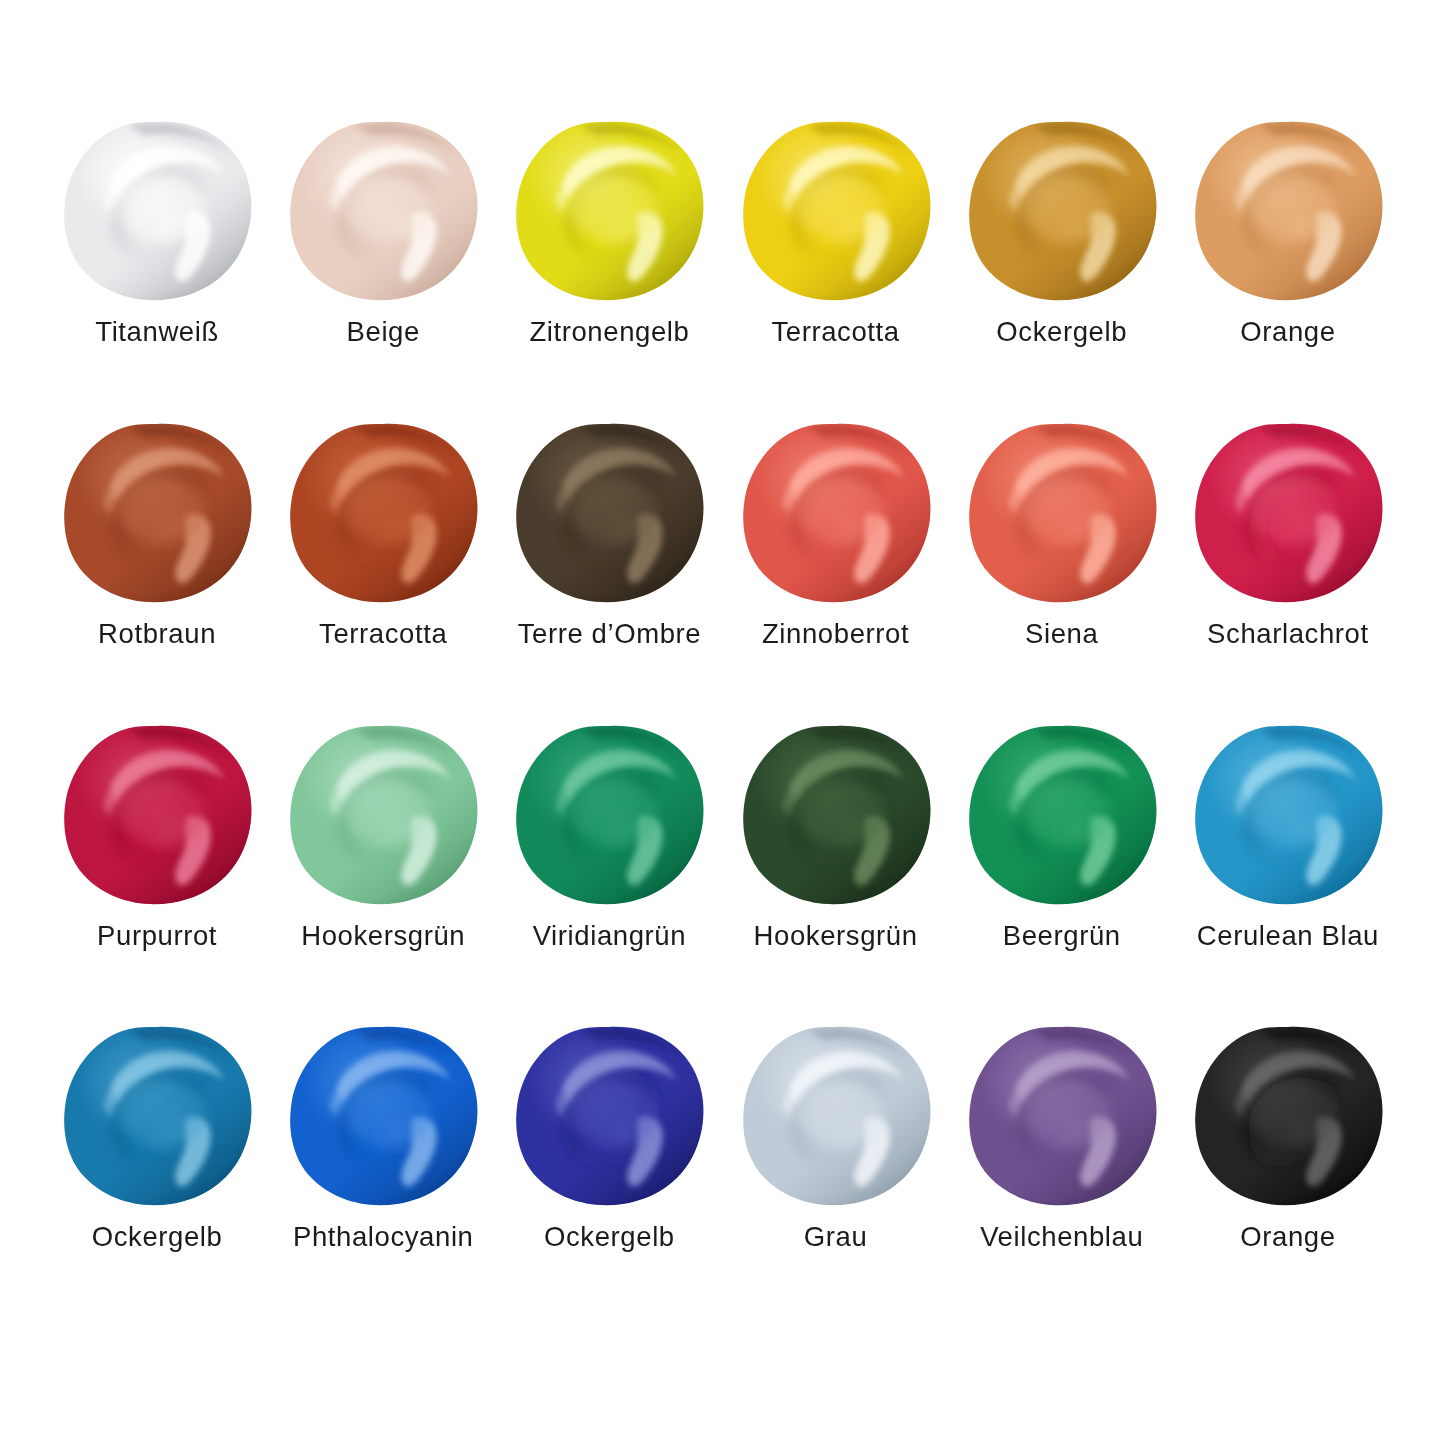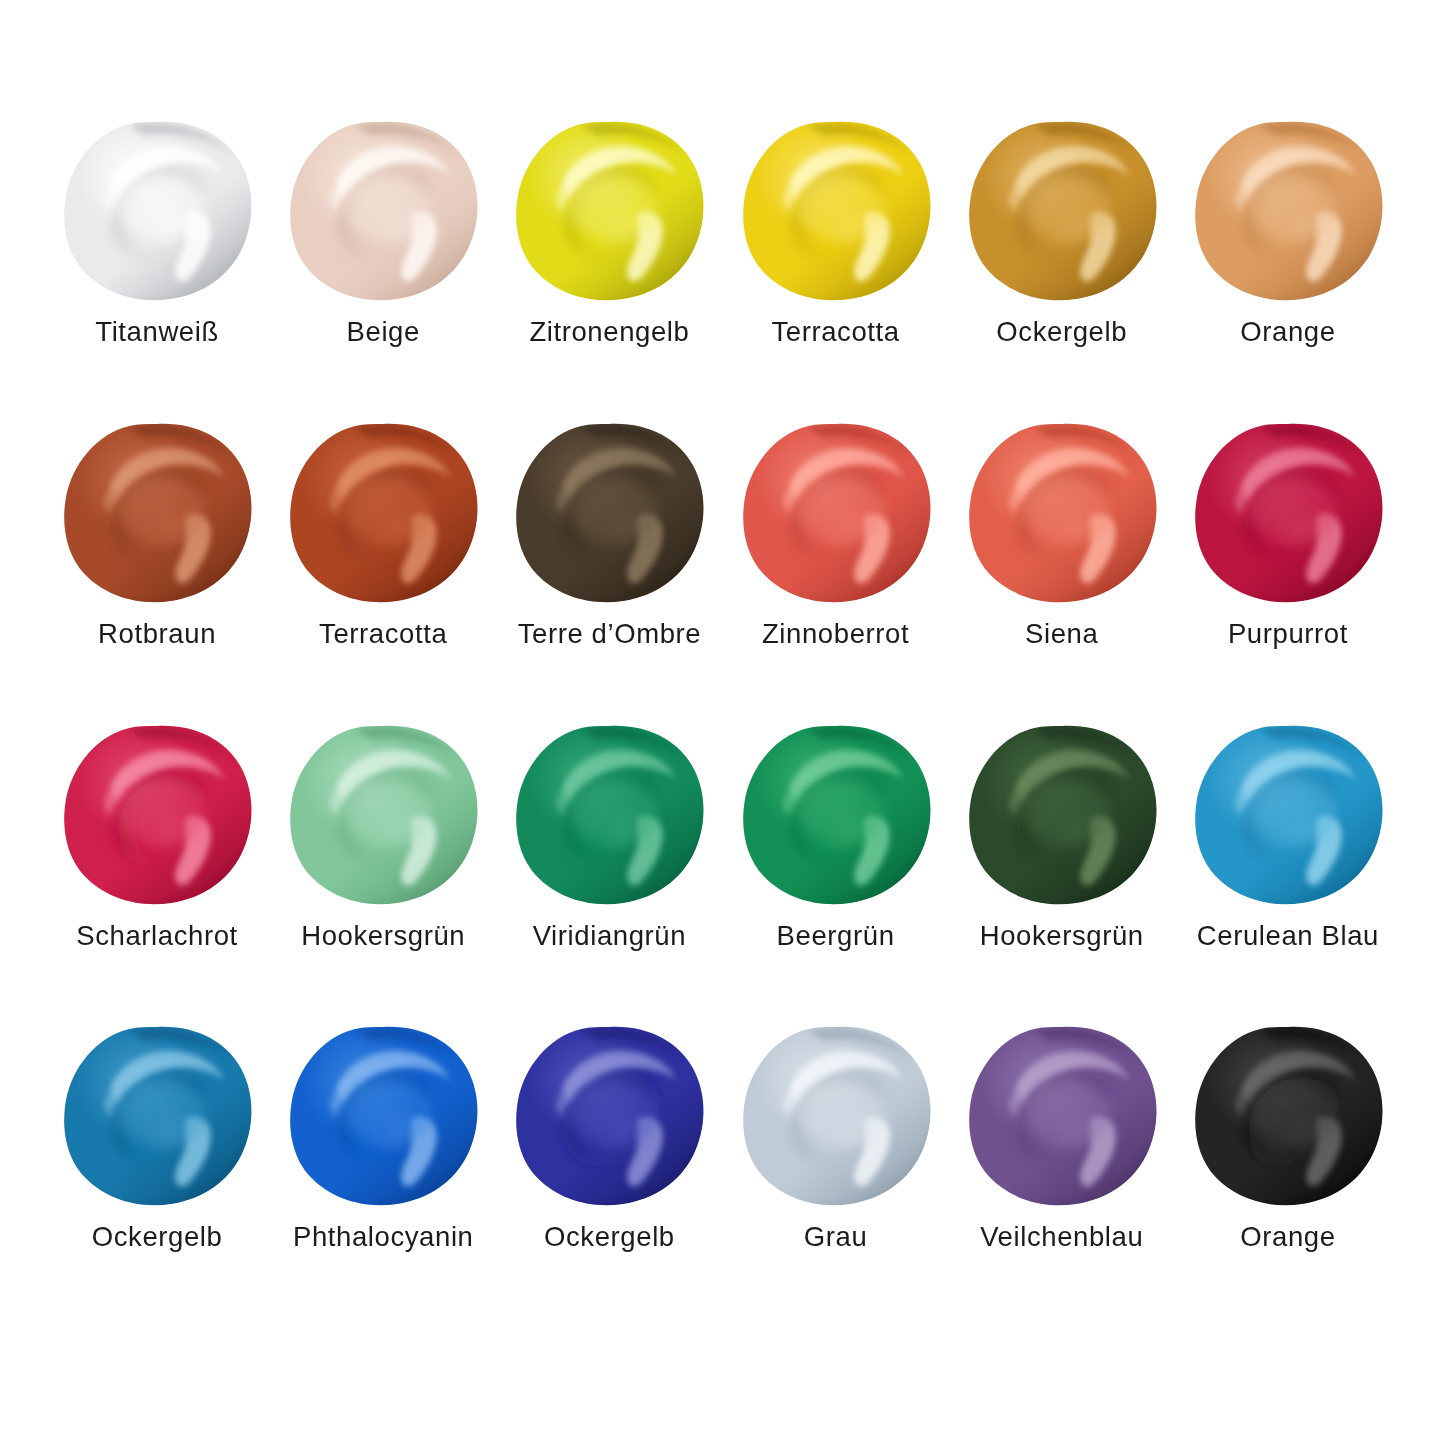--- a/index.html
+++ b/index.html
@@ -544,20 +544,64 @@
             <path d="M70,8 C100,0 150,8 176,40 C160,22 120,12 86,18 Z" fill="#9d3224" opacity="0.45" filter="url(#g10blur)"></path>
           </g>
         </svg>
       </div>
       <div class="swatch-label">Siena</div>
     </div>
     <div class="swatch-cell">
       <div class="blob-wrap">
         <svg viewBox="0 0 196 188">
           <defs>
+            <radialGradient id="g11body" cx="38%" cy="30%" r="85%">
+              <stop offset="0%" stop-color="#e2486d"></stop>
+              <stop offset="38%" stop-color="#cf1f4b"></stop>
+              <stop offset="78%" stop-color="#cf1f4b"></stop>
+              <stop offset="100%" stop-color="#a60d35"></stop>
+            </radialGradient>
+            <linearGradient id="g11rim" x1="20%" y1="10%" x2="90%" y2="95%">
+              <stop offset="0%" stop-color="#a60d35" stop-opacity="0"></stop>
+              <stop offset="55%" stop-color="#a60d35" stop-opacity="0"></stop>
+              <stop offset="100%" stop-color="#8a0728" stop-opacity="0.85"></stop>
+            </linearGradient>
+            <radialGradient id="g11crater" cx="62%" cy="62%" r="70%">
+              <stop offset="0%" stop-color="#e2486d" stop-opacity="0.55"></stop>
+              <stop offset="45%" stop-color="#cf1f4b" stop-opacity="0.10"></stop>
+              <stop offset="100%" stop-color="#8a0728" stop-opacity="0.55"></stop>
+            </radialGradient>
+            <filter id="g11blur" x="-40%" y="-40%" width="180%" height="180%">
+              <feGaussianBlur stdDeviation="3.2"></feGaussianBlur>
+            </filter>
+            <filter id="g11blur2" x="-50%" y="-50%" width="200%" height="200%">
+              <feGaussianBlur stdDeviation="5.5"></feGaussianBlur>
+            </filter>
+            <clipPath id="g11clip">
+              <path d="M98,4 C136,2 168,18 183,46 C198,74 196,108 183,134 C170,160 145,178 112,183 C79,188 46,178 25,156 C6,136 1,106 6,78 C12,46 36,14 70,6 C79,4 89,4 98,4 Z"></path>
+            </clipPath>
+          </defs>
+          <path d="M98,4 C136,2 168,18 183,46 C198,74 196,108 183,134 C170,160 145,178 112,183 C79,188 46,178 25,156 C6,136 1,106 6,78 C12,46 36,14 70,6 C79,4 89,4 98,4 Z" fill="url(#g11body)"></path>
+          <g clip-path="url(#g11clip)">
+            <path d="M60,86 C70,58 96,44 122,50 C142,55 152,72 148,94 C145,116 130,134 108,142 C86,150 64,142 56,124 C49,108 52,96 60,86 Z" fill="url(#g11crater)" filter="url(#g11blur2)"></path>
+            <path d="M98,4 C136,2 168,18 183,46 C198,74 196,108 183,134 C170,160 145,178 112,183 C79,188 46,178 25,156 C6,136 1,106 6,78 C12,46 36,14 70,6 C79,4 89,4 98,4 Z" fill="url(#g11rim)"></path>
+            <path d="M52,64 C62,40 88,26 116,28 C140,30 159,42 166,58 C150,46 128,40 108,44 C84,49 66,62 56,82 Z" fill="#f68ba5" opacity="0.8" filter="url(#g11blur)"></path>
+            <path d="M44,84 C50,58 74,38 104,36 C124,35 142,41 153,52 C138,44 118,42 100,48 C76,56 57,72 50,96 Z" fill="#f68ba5" opacity="0.55" filter="url(#g11blur)"></path>
+            <path d="M128,96 C140,92 150,98 152,110 C154,126 144,146 132,160 C126,167 119,167 117,160 C114,150 122,140 126,128 C129,118 124,104 128,96 Z" fill="#f68ba5" opacity="0.85" filter="url(#g11blur)"></path>
+            <ellipse cx="104" cy="92" rx="44" ry="34" fill="#e2486d" opacity="0.40" filter="url(#g11blur2)"></ellipse>
+            <path d="M70,8 C100,0 150,8 176,40 C160,22 120,12 86,18 Z" fill="#8a0728" opacity="0.45" filter="url(#g11blur)"></path>
+          </g>
+        </svg>
+      </div>
+      <div class="swatch-label">Scharlachrot</div>
+    </div>
+    <div class="swatch-cell">
+      <div class="blob-wrap">
+        <svg viewBox="0 0 196 188">
+          <defs>
             <radialGradient id="g12body" cx="38%" cy="30%" r="85%">
               <stop offset="0%" stop-color="#d43f62"></stop>
               <stop offset="38%" stop-color="#bc1540"></stop>
               <stop offset="78%" stop-color="#bc1540"></stop>
               <stop offset="100%" stop-color="#94082c"></stop>
             </radialGradient>
             <linearGradient id="g12rim" x1="20%" y1="10%" x2="90%" y2="95%">
               <stop offset="0%" stop-color="#94082c" stop-opacity="0"></stop>
               <stop offset="55%" stop-color="#94082c" stop-opacity="0"></stop>
               <stop offset="100%" stop-color="#7b0421" stop-opacity="0.85"></stop>
@@ -588,64 +632,20 @@
             <path d="M70,8 C100,0 150,8 176,40 C160,22 120,12 86,18 Z" fill="#7b0421" opacity="0.45" filter="url(#g12blur)"></path>
           </g>
         </svg>
       </div>
       <div class="swatch-label">Purpurrot</div>
     </div>
     <div class="swatch-cell">
       <div class="blob-wrap">
         <svg viewBox="0 0 196 188">
           <defs>
-            <radialGradient id="g11body" cx="38%" cy="30%" r="85%">
-              <stop offset="0%" stop-color="#e2486d"></stop>
-              <stop offset="38%" stop-color="#cf1f4b"></stop>
-              <stop offset="78%" stop-color="#cf1f4b"></stop>
-              <stop offset="100%" stop-color="#a60d35"></stop>
-            </radialGradient>
-            <linearGradient id="g11rim" x1="20%" y1="10%" x2="90%" y2="95%">
-              <stop offset="0%" stop-color="#a60d35" stop-opacity="0"></stop>
-              <stop offset="55%" stop-color="#a60d35" stop-opacity="0"></stop>
-              <stop offset="100%" stop-color="#8a0728" stop-opacity="0.85"></stop>
-            </linearGradient>
-            <radialGradient id="g11crater" cx="62%" cy="62%" r="70%">
-              <stop offset="0%" stop-color="#e2486d" stop-opacity="0.55"></stop>
-              <stop offset="45%" stop-color="#cf1f4b" stop-opacity="0.10"></stop>
-              <stop offset="100%" stop-color="#8a0728" stop-opacity="0.55"></stop>
-            </radialGradient>
-            <filter id="g11blur" x="-40%" y="-40%" width="180%" height="180%">
-              <feGaussianBlur stdDeviation="3.2"></feGaussianBlur>
-            </filter>
-            <filter id="g11blur2" x="-50%" y="-50%" width="200%" height="200%">
-              <feGaussianBlur stdDeviation="5.5"></feGaussianBlur>
-            </filter>
-            <clipPath id="g11clip">
-              <path d="M98,4 C136,2 168,18 183,46 C198,74 196,108 183,134 C170,160 145,178 112,183 C79,188 46,178 25,156 C6,136 1,106 6,78 C12,46 36,14 70,6 C79,4 89,4 98,4 Z"></path>
-            </clipPath>
-          </defs>
-          <path d="M98,4 C136,2 168,18 183,46 C198,74 196,108 183,134 C170,160 145,178 112,183 C79,188 46,178 25,156 C6,136 1,106 6,78 C12,46 36,14 70,6 C79,4 89,4 98,4 Z" fill="url(#g11body)"></path>
-          <g clip-path="url(#g11clip)">
-            <path d="M60,86 C70,58 96,44 122,50 C142,55 152,72 148,94 C145,116 130,134 108,142 C86,150 64,142 56,124 C49,108 52,96 60,86 Z" fill="url(#g11crater)" filter="url(#g11blur2)"></path>
-            <path d="M98,4 C136,2 168,18 183,46 C198,74 196,108 183,134 C170,160 145,178 112,183 C79,188 46,178 25,156 C6,136 1,106 6,78 C12,46 36,14 70,6 C79,4 89,4 98,4 Z" fill="url(#g11rim)"></path>
-            <path d="M52,64 C62,40 88,26 116,28 C140,30 159,42 166,58 C150,46 128,40 108,44 C84,49 66,62 56,82 Z" fill="#f68ba5" opacity="0.8" filter="url(#g11blur)"></path>
-            <path d="M44,84 C50,58 74,38 104,36 C124,35 142,41 153,52 C138,44 118,42 100,48 C76,56 57,72 50,96 Z" fill="#f68ba5" opacity="0.55" filter="url(#g11blur)"></path>
-            <path d="M128,96 C140,92 150,98 152,110 C154,126 144,146 132,160 C126,167 119,167 117,160 C114,150 122,140 126,128 C129,118 124,104 128,96 Z" fill="#f68ba5" opacity="0.85" filter="url(#g11blur)"></path>
-            <ellipse cx="104" cy="92" rx="44" ry="34" fill="#e2486d" opacity="0.40" filter="url(#g11blur2)"></ellipse>
-            <path d="M70,8 C100,0 150,8 176,40 C160,22 120,12 86,18 Z" fill="#8a0728" opacity="0.45" filter="url(#g11blur)"></path>
-          </g>
-        </svg>
-      </div>
-      <div class="swatch-label">Scharlachrot</div>
-    </div>
-    <div class="swatch-cell">
-      <div class="blob-wrap">
-        <svg viewBox="0 0 196 188">
-          <defs>
             <radialGradient id="g13body" cx="38%" cy="30%" r="85%">
               <stop offset="0%" stop-color="#a9dcbd"></stop>
               <stop offset="38%" stop-color="#81c79b"></stop>
               <stop offset="78%" stop-color="#81c79b"></stop>
               <stop offset="100%" stop-color="#5da87a"></stop>
             </radialGradient>
             <linearGradient id="g13rim" x1="20%" y1="10%" x2="90%" y2="95%">
               <stop offset="0%" stop-color="#5da87a" stop-opacity="0"></stop>
               <stop offset="55%" stop-color="#5da87a" stop-opacity="0"></stop>
               <stop offset="100%" stop-color="#4a9065" stop-opacity="0.85"></stop>
@@ -720,20 +720,64 @@
             <path d="M70,8 C100,0 150,8 176,40 C160,22 120,12 86,18 Z" fill="#045738" opacity="0.45" filter="url(#g14blur)"></path>
           </g>
         </svg>
       </div>
       <div class="swatch-label">Viridiangrün</div>
     </div>
     <div class="swatch-cell">
       <div class="blob-wrap">
         <svg viewBox="0 0 196 188">
           <defs>
+            <radialGradient id="g16body" cx="38%" cy="30%" r="85%">
+              <stop offset="0%" stop-color="#44673f"></stop>
+              <stop offset="38%" stop-color="#2b4a2c"></stop>
+              <stop offset="78%" stop-color="#2b4a2c"></stop>
+              <stop offset="100%" stop-color="#1a311b"></stop>
+            </radialGradient>
+            <linearGradient id="g16rim" x1="20%" y1="10%" x2="90%" y2="95%">
+              <stop offset="0%" stop-color="#1a311b" stop-opacity="0"></stop>
+              <stop offset="55%" stop-color="#1a311b" stop-opacity="0"></stop>
+              <stop offset="100%" stop-color="#142614" stop-opacity="0.85"></stop>
+            </linearGradient>
+            <radialGradient id="g16crater" cx="62%" cy="62%" r="70%">
+              <stop offset="0%" stop-color="#44673f" stop-opacity="0.55"></stop>
+              <stop offset="45%" stop-color="#2b4a2c" stop-opacity="0.10"></stop>
+              <stop offset="100%" stop-color="#142614" stop-opacity="0.55"></stop>
+            </radialGradient>
+            <filter id="g16blur" x="-40%" y="-40%" width="180%" height="180%">
+              <feGaussianBlur stdDeviation="3.2"></feGaussianBlur>
+            </filter>
+            <filter id="g16blur2" x="-50%" y="-50%" width="200%" height="200%">
+              <feGaussianBlur stdDeviation="5.5"></feGaussianBlur>
+            </filter>
+            <clipPath id="g16clip">
+              <path d="M98,4 C136,2 168,18 183,46 C198,74 196,108 183,134 C170,160 145,178 112,183 C79,188 46,178 25,156 C6,136 1,106 6,78 C12,46 36,14 70,6 C79,4 89,4 98,4 Z"></path>
+            </clipPath>
+          </defs>
+          <path d="M98,4 C136,2 168,18 183,46 C198,74 196,108 183,134 C170,160 145,178 112,183 C79,188 46,178 25,156 C6,136 1,106 6,78 C12,46 36,14 70,6 C79,4 89,4 98,4 Z" fill="url(#g16body)"></path>
+          <g clip-path="url(#g16clip)">
+            <path d="M60,86 C70,58 96,44 122,50 C142,55 152,72 148,94 C145,116 130,134 108,142 C86,150 64,142 56,124 C49,108 52,96 60,86 Z" fill="url(#g16crater)" filter="url(#g16blur2)"></path>
+            <path d="M98,4 C136,2 168,18 183,46 C198,74 196,108 183,134 C170,160 145,178 112,183 C79,188 46,178 25,156 C6,136 1,106 6,78 C12,46 36,14 70,6 C79,4 89,4 98,4 Z" fill="url(#g16rim)"></path>
+            <path d="M52,64 C62,40 88,26 116,28 C140,30 159,42 166,58 C150,46 128,40 108,44 C84,49 66,62 56,82 Z" fill="#6b8a5f" opacity="0.8" filter="url(#g16blur)"></path>
+            <path d="M44,84 C50,58 74,38 104,36 C124,35 142,41 153,52 C138,44 118,42 100,48 C76,56 57,72 50,96 Z" fill="#6b8a5f" opacity="0.55" filter="url(#g16blur)"></path>
+            <path d="M128,96 C140,92 150,98 152,110 C154,126 144,146 132,160 C126,167 119,167 117,160 C114,150 122,140 126,128 C129,118 124,104 128,96 Z" fill="#6b8a5f" opacity="0.85" filter="url(#g16blur)"></path>
+            <ellipse cx="104" cy="92" rx="44" ry="34" fill="#44673f" opacity="0.40" filter="url(#g16blur2)"></ellipse>
+            <path d="M70,8 C100,0 150,8 176,40 C160,22 120,12 86,18 Z" fill="#142614" opacity="0.45" filter="url(#g16blur)"></path>
+          </g>
+        </svg>
+      </div>
+      <div class="swatch-label">Hookersgrün</div>
+    </div>
+    <div class="swatch-cell">
+      <div class="blob-wrap">
+        <svg viewBox="0 0 196 188">
+          <defs>
             <radialGradient id="g15body" cx="38%" cy="30%" r="85%">
               <stop offset="0%" stop-color="#37ae72"></stop>
               <stop offset="38%" stop-color="#129055"></stop>
               <stop offset="78%" stop-color="#129055"></stop>
               <stop offset="100%" stop-color="#057040"></stop>
             </radialGradient>
             <linearGradient id="g15rim" x1="20%" y1="10%" x2="90%" y2="95%">
               <stop offset="0%" stop-color="#057040" stop-opacity="0"></stop>
               <stop offset="55%" stop-color="#057040" stop-opacity="0"></stop>
               <stop offset="100%" stop-color="#035a32" stop-opacity="0.85"></stop>
@@ -764,64 +808,20 @@
             <path d="M70,8 C100,0 150,8 176,40 C160,22 120,12 86,18 Z" fill="#035a32" opacity="0.45" filter="url(#g15blur)"></path>
           </g>
         </svg>
       </div>
       <div class="swatch-label">Beergrün</div>
     </div>
     <div class="swatch-cell">
       <div class="blob-wrap">
         <svg viewBox="0 0 196 188">
           <defs>
-            <radialGradient id="g16body" cx="38%" cy="30%" r="85%">
-              <stop offset="0%" stop-color="#44673f"></stop>
-              <stop offset="38%" stop-color="#2b4a2c"></stop>
-              <stop offset="78%" stop-color="#2b4a2c"></stop>
-              <stop offset="100%" stop-color="#1a311b"></stop>
-            </radialGradient>
-            <linearGradient id="g16rim" x1="20%" y1="10%" x2="90%" y2="95%">
-              <stop offset="0%" stop-color="#1a311b" stop-opacity="0"></stop>
-              <stop offset="55%" stop-color="#1a311b" stop-opacity="0"></stop>
-              <stop offset="100%" stop-color="#142614" stop-opacity="0.85"></stop>
-            </linearGradient>
-            <radialGradient id="g16crater" cx="62%" cy="62%" r="70%">
-              <stop offset="0%" stop-color="#44673f" stop-opacity="0.55"></stop>
-              <stop offset="45%" stop-color="#2b4a2c" stop-opacity="0.10"></stop>
-              <stop offset="100%" stop-color="#142614" stop-opacity="0.55"></stop>
-            </radialGradient>
-            <filter id="g16blur" x="-40%" y="-40%" width="180%" height="180%">
-              <feGaussianBlur stdDeviation="3.2"></feGaussianBlur>
-            </filter>
-            <filter id="g16blur2" x="-50%" y="-50%" width="200%" height="200%">
-              <feGaussianBlur stdDeviation="5.5"></feGaussianBlur>
-            </filter>
-            <clipPath id="g16clip">
-              <path d="M98,4 C136,2 168,18 183,46 C198,74 196,108 183,134 C170,160 145,178 112,183 C79,188 46,178 25,156 C6,136 1,106 6,78 C12,46 36,14 70,6 C79,4 89,4 98,4 Z"></path>
-            </clipPath>
-          </defs>
-          <path d="M98,4 C136,2 168,18 183,46 C198,74 196,108 183,134 C170,160 145,178 112,183 C79,188 46,178 25,156 C6,136 1,106 6,78 C12,46 36,14 70,6 C79,4 89,4 98,4 Z" fill="url(#g16body)"></path>
-          <g clip-path="url(#g16clip)">
-            <path d="M60,86 C70,58 96,44 122,50 C142,55 152,72 148,94 C145,116 130,134 108,142 C86,150 64,142 56,124 C49,108 52,96 60,86 Z" fill="url(#g16crater)" filter="url(#g16blur2)"></path>
-            <path d="M98,4 C136,2 168,18 183,46 C198,74 196,108 183,134 C170,160 145,178 112,183 C79,188 46,178 25,156 C6,136 1,106 6,78 C12,46 36,14 70,6 C79,4 89,4 98,4 Z" fill="url(#g16rim)"></path>
-            <path d="M52,64 C62,40 88,26 116,28 C140,30 159,42 166,58 C150,46 128,40 108,44 C84,49 66,62 56,82 Z" fill="#6b8a5f" opacity="0.8" filter="url(#g16blur)"></path>
-            <path d="M44,84 C50,58 74,38 104,36 C124,35 142,41 153,52 C138,44 118,42 100,48 C76,56 57,72 50,96 Z" fill="#6b8a5f" opacity="0.55" filter="url(#g16blur)"></path>
-            <path d="M128,96 C140,92 150,98 152,110 C154,126 144,146 132,160 C126,167 119,167 117,160 C114,150 122,140 126,128 C129,118 124,104 128,96 Z" fill="#6b8a5f" opacity="0.85" filter="url(#g16blur)"></path>
-            <ellipse cx="104" cy="92" rx="44" ry="34" fill="#44673f" opacity="0.40" filter="url(#g16blur2)"></ellipse>
-            <path d="M70,8 C100,0 150,8 176,40 C160,22 120,12 86,18 Z" fill="#142614" opacity="0.45" filter="url(#g16blur)"></path>
-          </g>
-        </svg>
-      </div>
-      <div class="swatch-label">Hookersgrün</div>
-    </div>
-    <div class="swatch-cell">
-      <div class="blob-wrap">
-        <svg viewBox="0 0 196 188">
-          <defs>
             <radialGradient id="g17body" cx="38%" cy="30%" r="85%">
               <stop offset="0%" stop-color="#54b3dc"></stop>
               <stop offset="38%" stop-color="#2596c8"></stop>
               <stop offset="78%" stop-color="#2596c8"></stop>
               <stop offset="100%" stop-color="#0d76a6"></stop>
             </radialGradient>
             <linearGradient id="g17rim" x1="20%" y1="10%" x2="90%" y2="95%">
               <stop offset="0%" stop-color="#0d76a6" stop-opacity="0"></stop>
               <stop offset="55%" stop-color="#0d76a6" stop-opacity="0"></stop>
               <stop offset="100%" stop-color="#09618a" stop-opacity="0.85"></stop>

